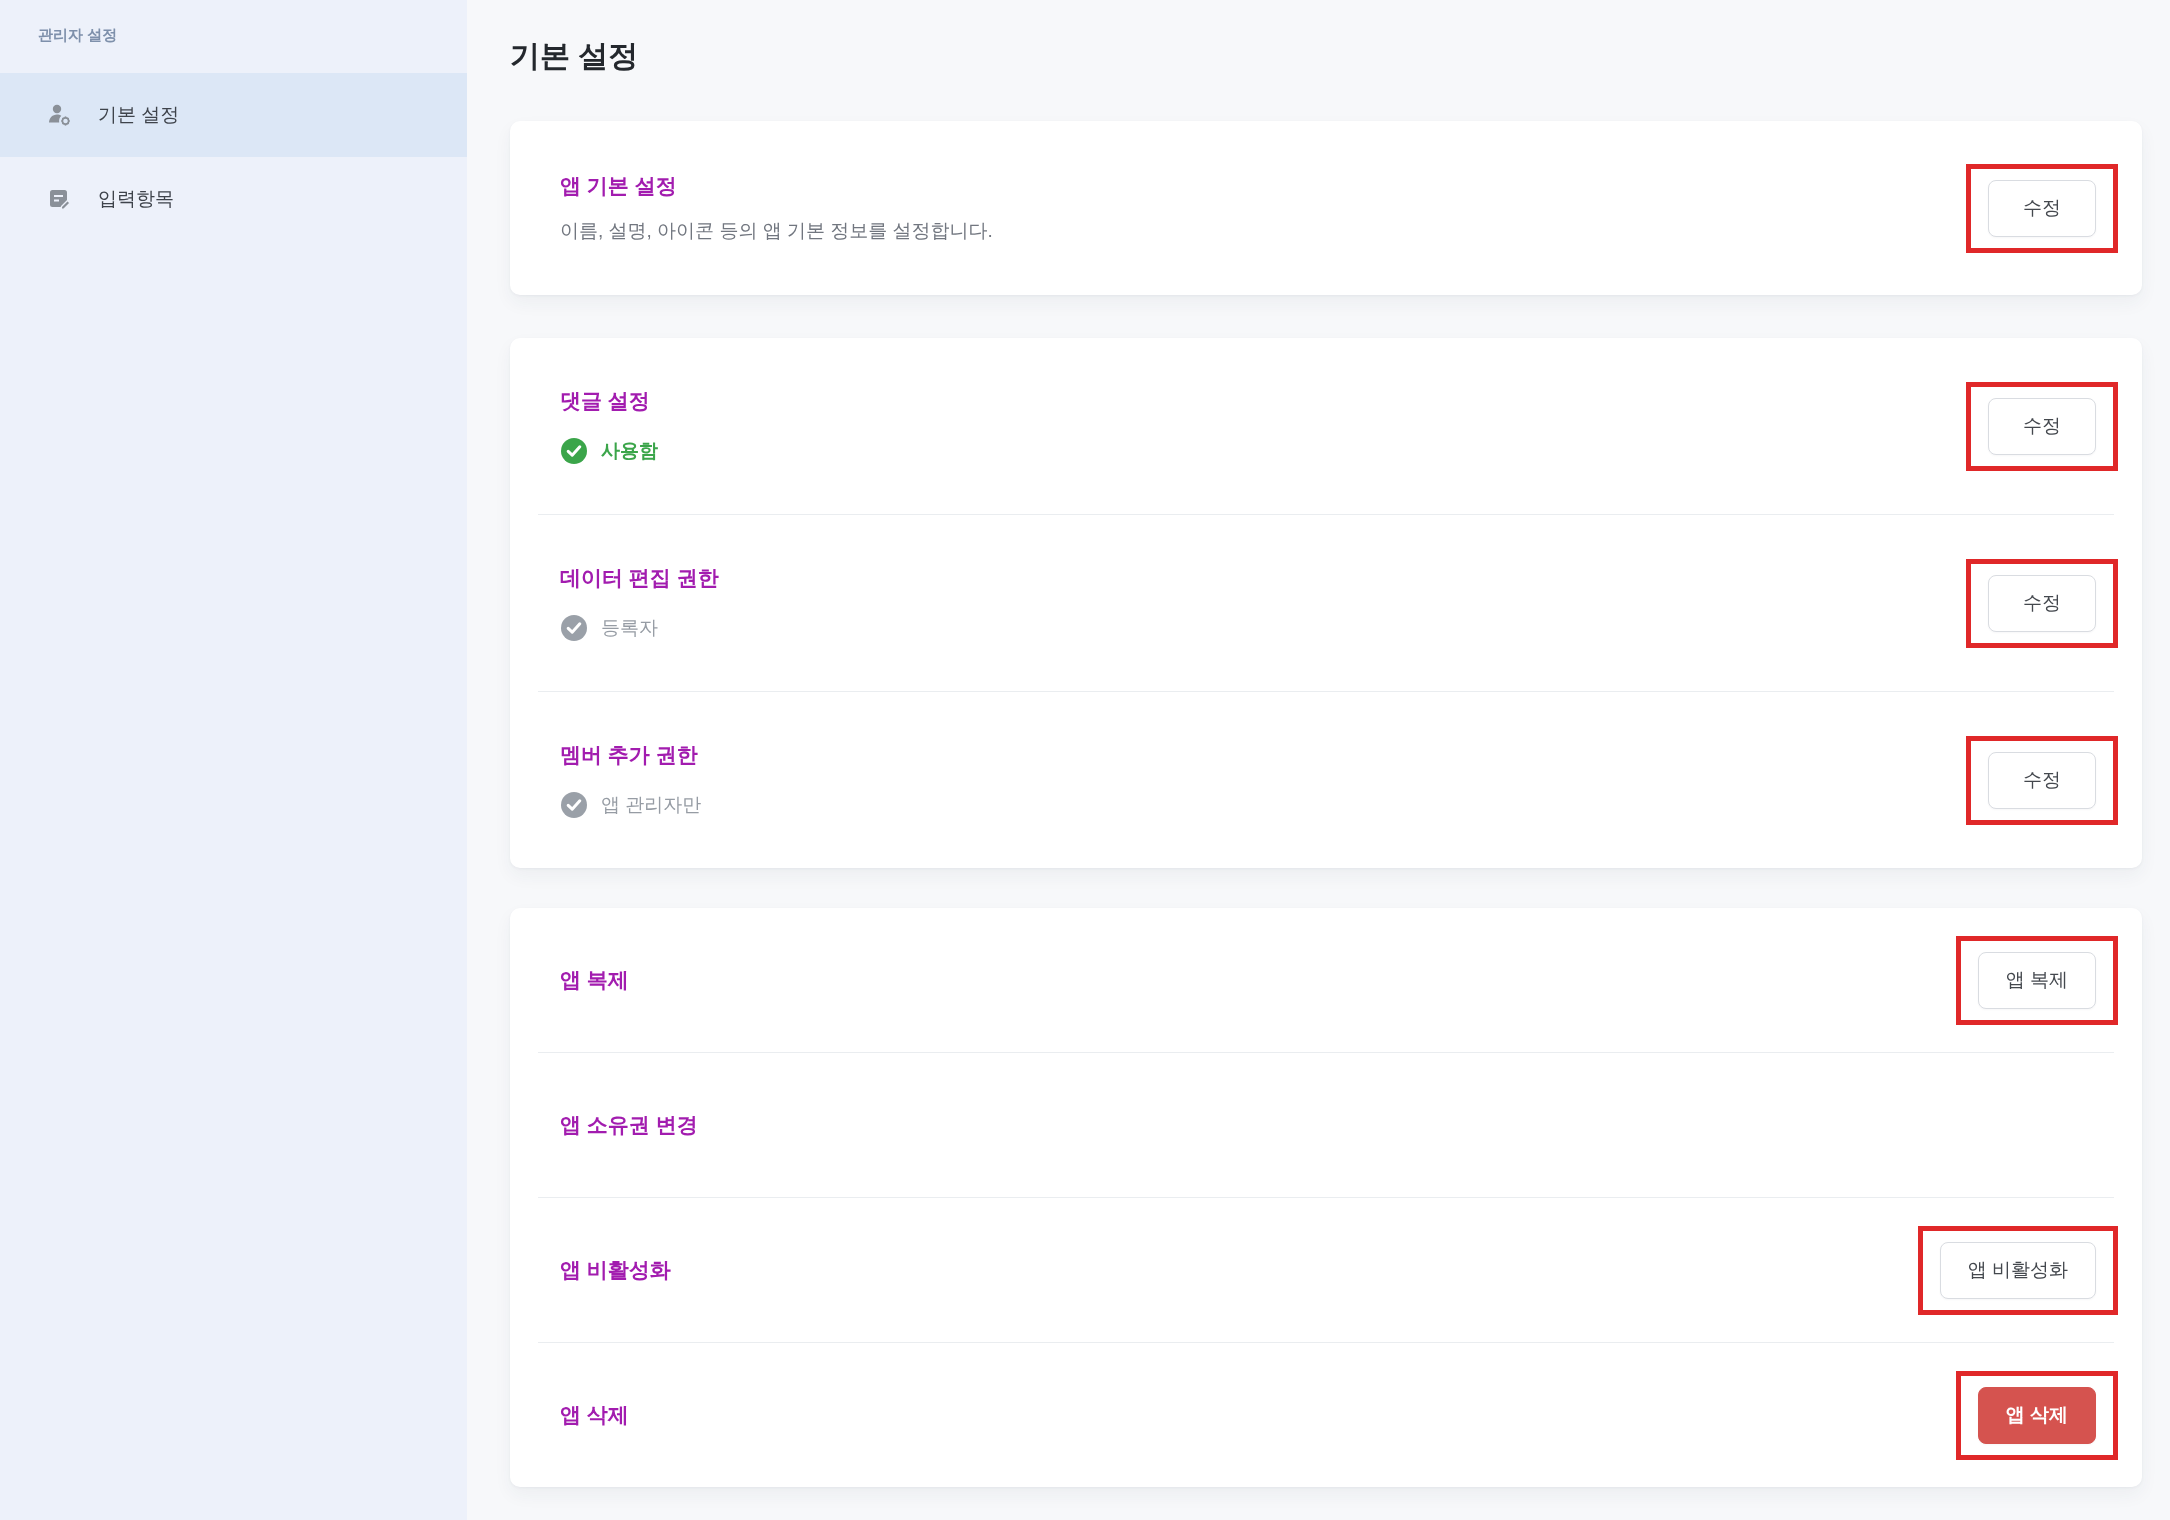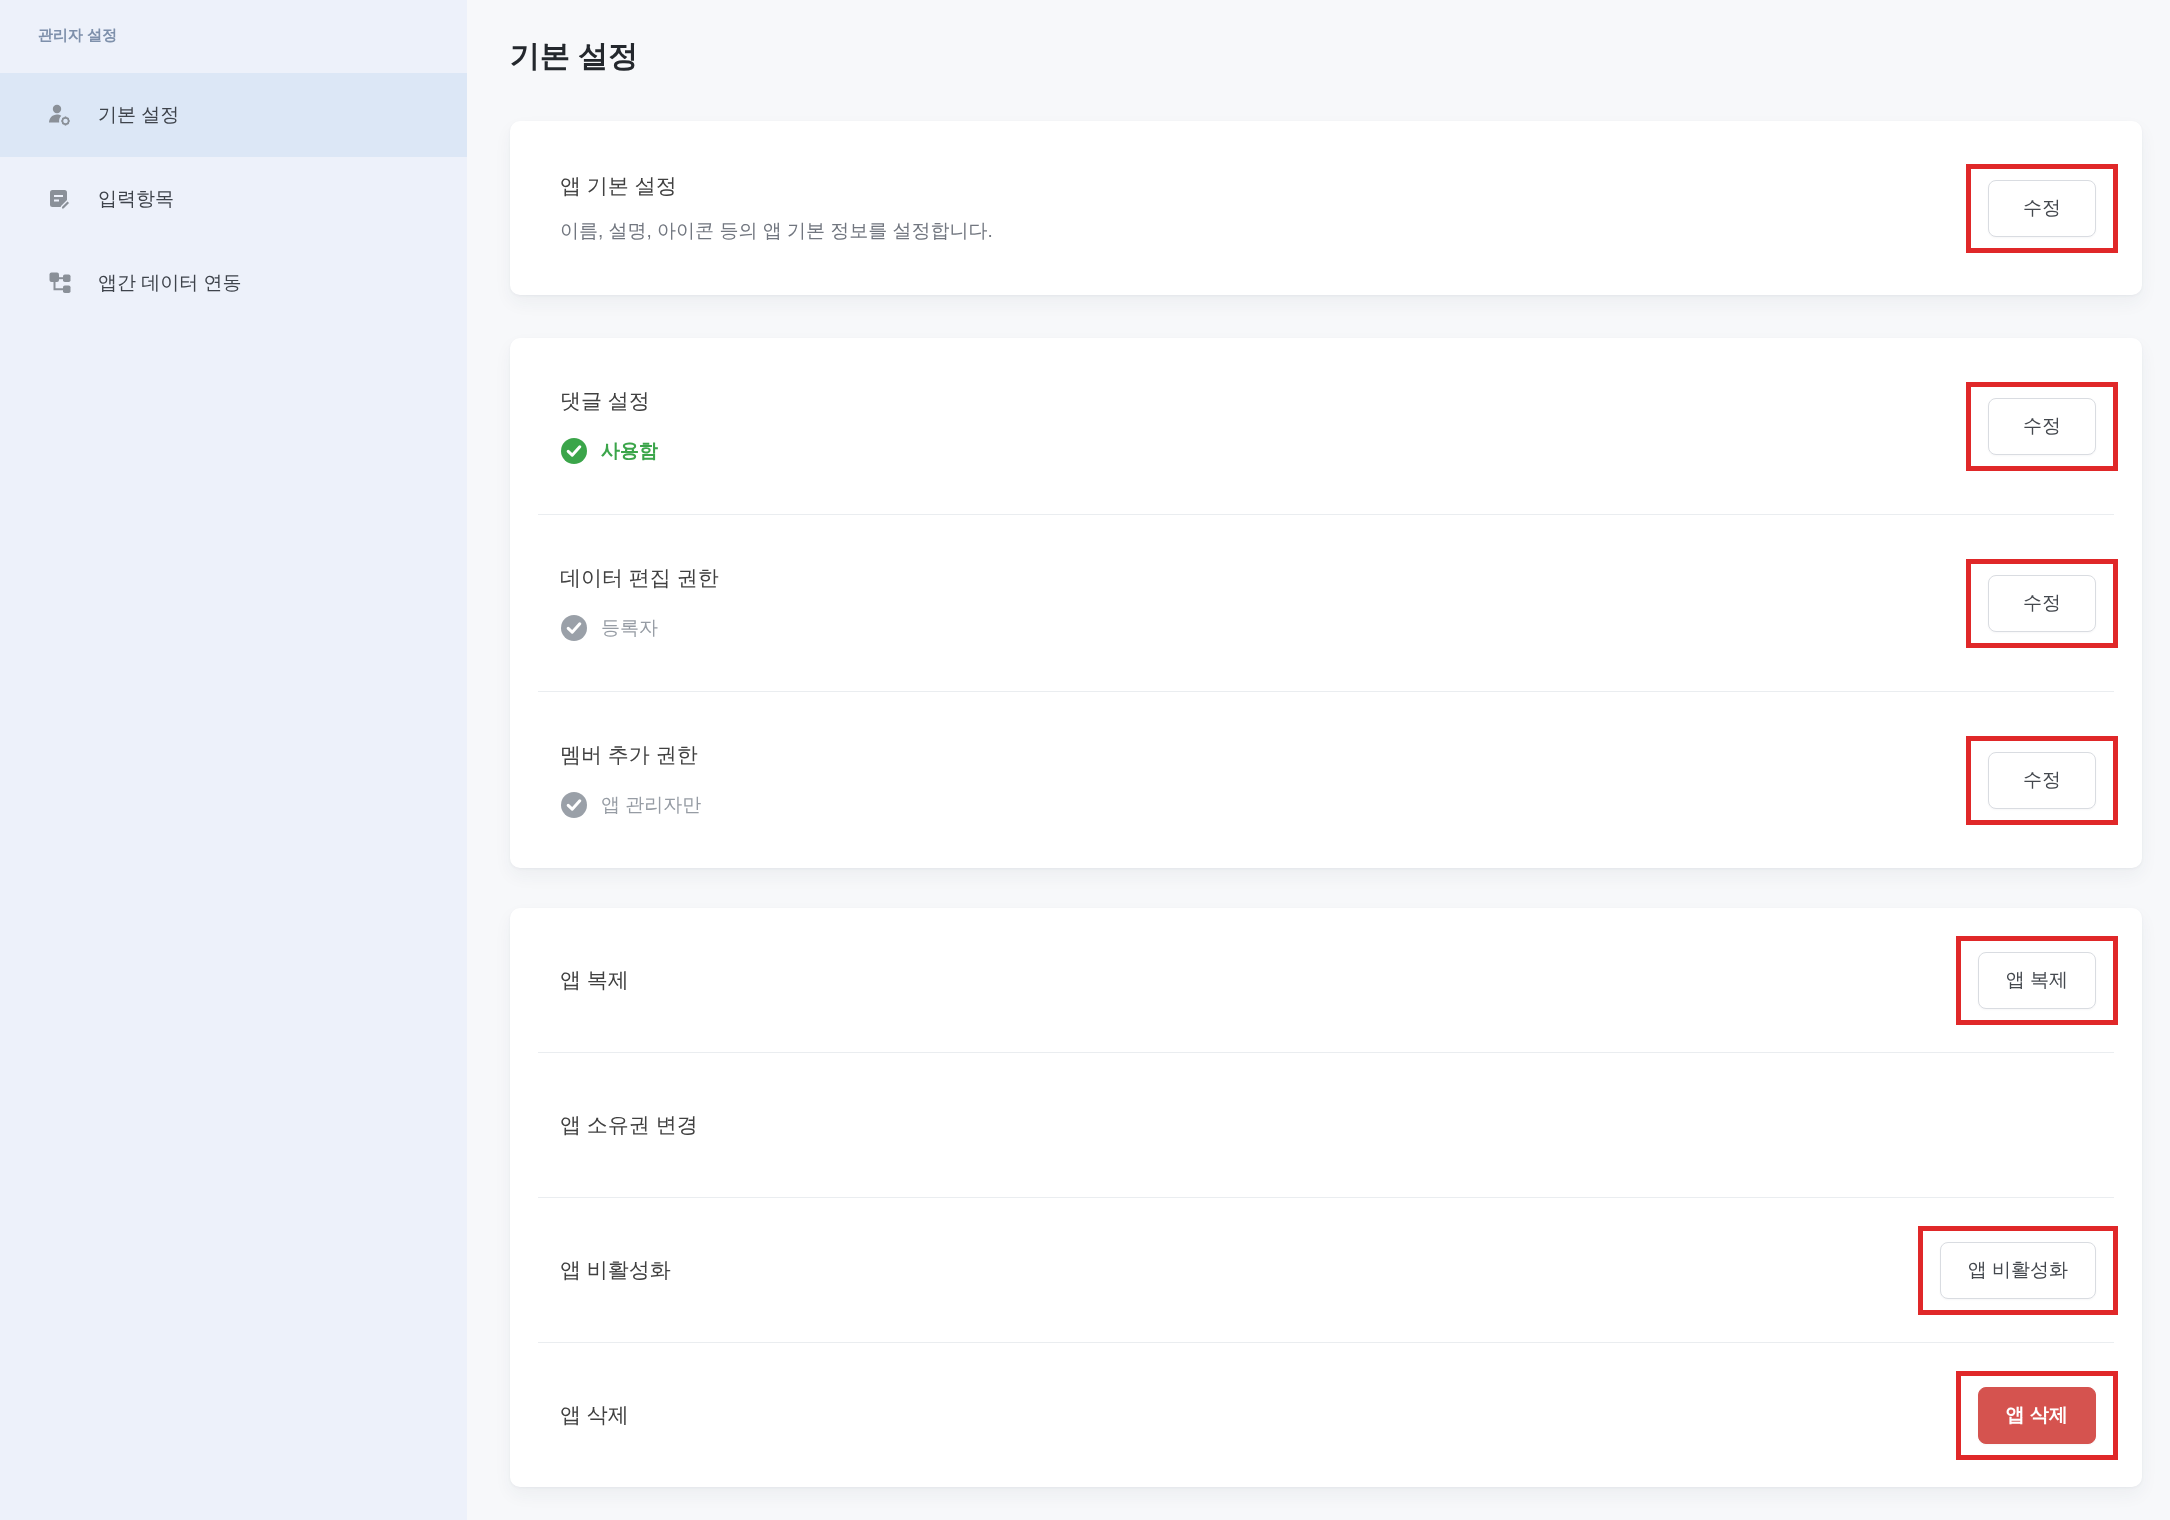--- a/index.html
+++ b/index.html
@@ -45,21 +45,21 @@
            justify-content:space-between; padding:0 24px 0 50px; }
   .card2 { margin-top:43px; }
   .card3 { margin-top:40px; }
 
   .row { display:flex; align-items:center; justify-content:space-between;
          padding:0 24px 0 50px; }
   .card2 .row { height:176px; }
   .card3 .row { height:144px; }
   .divider { height:1px; background:#EAEDF0; margin:0 28px 0 28px; }
 
-  .row-title { font-size:21px; font-weight:normal; color:#404040; }
+  .row-title { font-size:21px; font-weight:bold; color:#a21caf; }
   .card-desc { margin-top:18px; font-size:19px; color:#71767F; }
   .status { display:flex; align-items:center; margin-top:22px; }
   .status .check { width:28px; height:28px; margin-right:13px; }
   .status-text { font-size:19px; }
   .status-text.enabled { color:#3BA54A; font-weight:bold; }
   .status-text.muted { color:#969CA4; }
 
   
   .anno { border:5px solid #E02829; padding:11px 17px; display:inline-block; }
 
@@ -106,30 +106,20 @@
       <div class="nav-item">
         <svg class="nav-icon" viewBox="0 0 28 28">
           <rect x="4" y="5" width="17" height="17" rx="2.5" fill="#8A9098"></rect>
           <line x1="8" y1="11" x2="17" y2="11" stroke="#EDF1FA" stroke-width="2"></line>
           <line x1="8" y1="15.5" x2="13" y2="15.5" stroke="#EDF1FA" stroke-width="2"></line>
           <path d="M15.5 21.5 l6-6 2.5 2.5 -6 6 -3 .5 z" fill="#8A9098" stroke="#EDF1FA" stroke-width="1.4"></path>
         </svg>
         <span>입력항목</span>
       </div>
 
-      <div class="nav-item">
-        <svg class="nav-icon" viewBox="0 0 28 28">
-          <rect x="3.5" y="3.5" width="9.5" height="9.5" rx="2" fill="#8A9098"></rect>
-          <rect x="17" y="5.5" width="7.5" height="7.5" rx="1.8" fill="#8A9098"></rect>
-          <rect x="17" y="16.5" width="7.5" height="7.5" rx="1.8" fill="#8A9098"></rect>
-          <path d="M8.5 13 v7.2 h8.5" fill="none" stroke="#8A9098" stroke-width="2"></path>
-          <line x1="13" y1="9.2" x2="17" y2="9.2" stroke="#8A9098" stroke-width="2"></line>
-        </svg>
-        <span>앱간 데이터 연동</span>
-      </div>
     </nav>
   </aside>
 
   <main class="main">
     <h1 class="page-title">기본 설정</h1>
 
     <section class="card card1">
       <div>
         <div class="row-title">앱 기본 설정</div>
         <div class="card-desc">이름, 설명, 아이콘 등의 앱 기본 정보를 설정합니다.</div>

